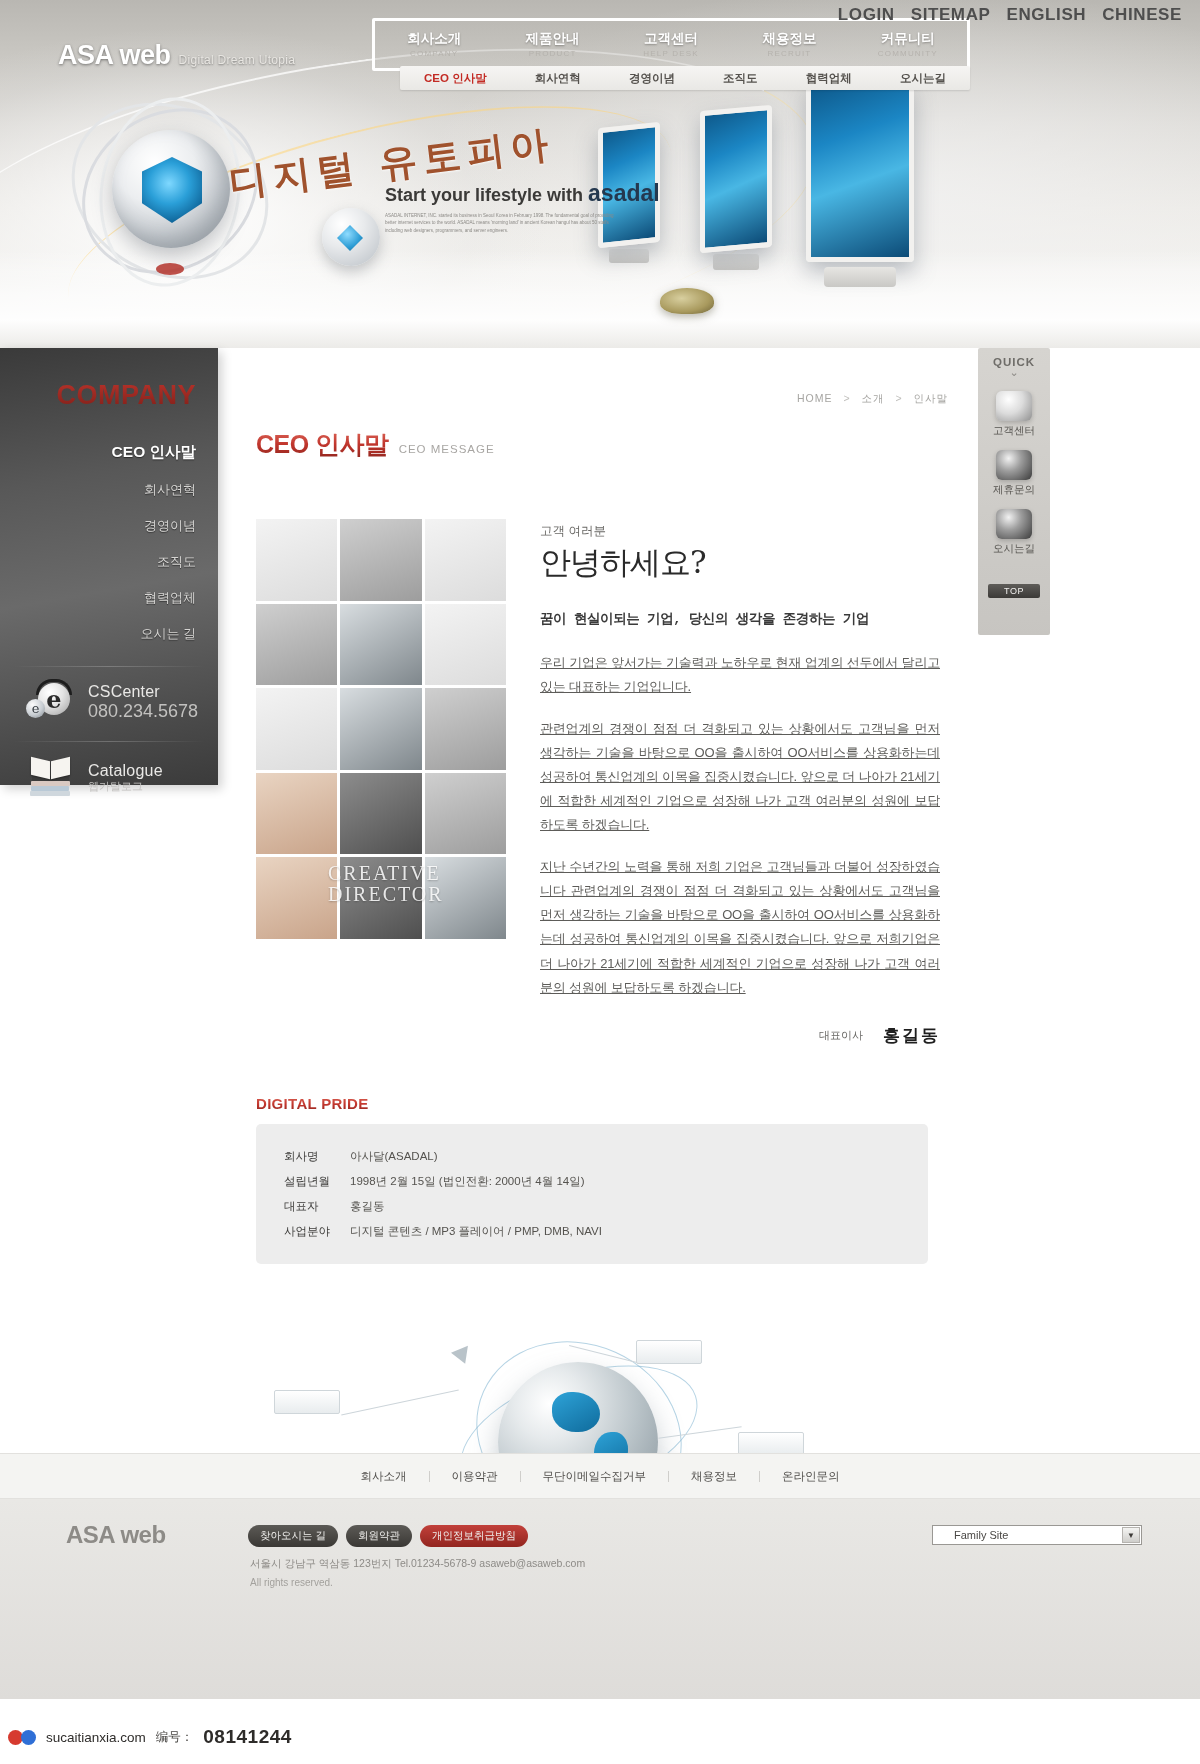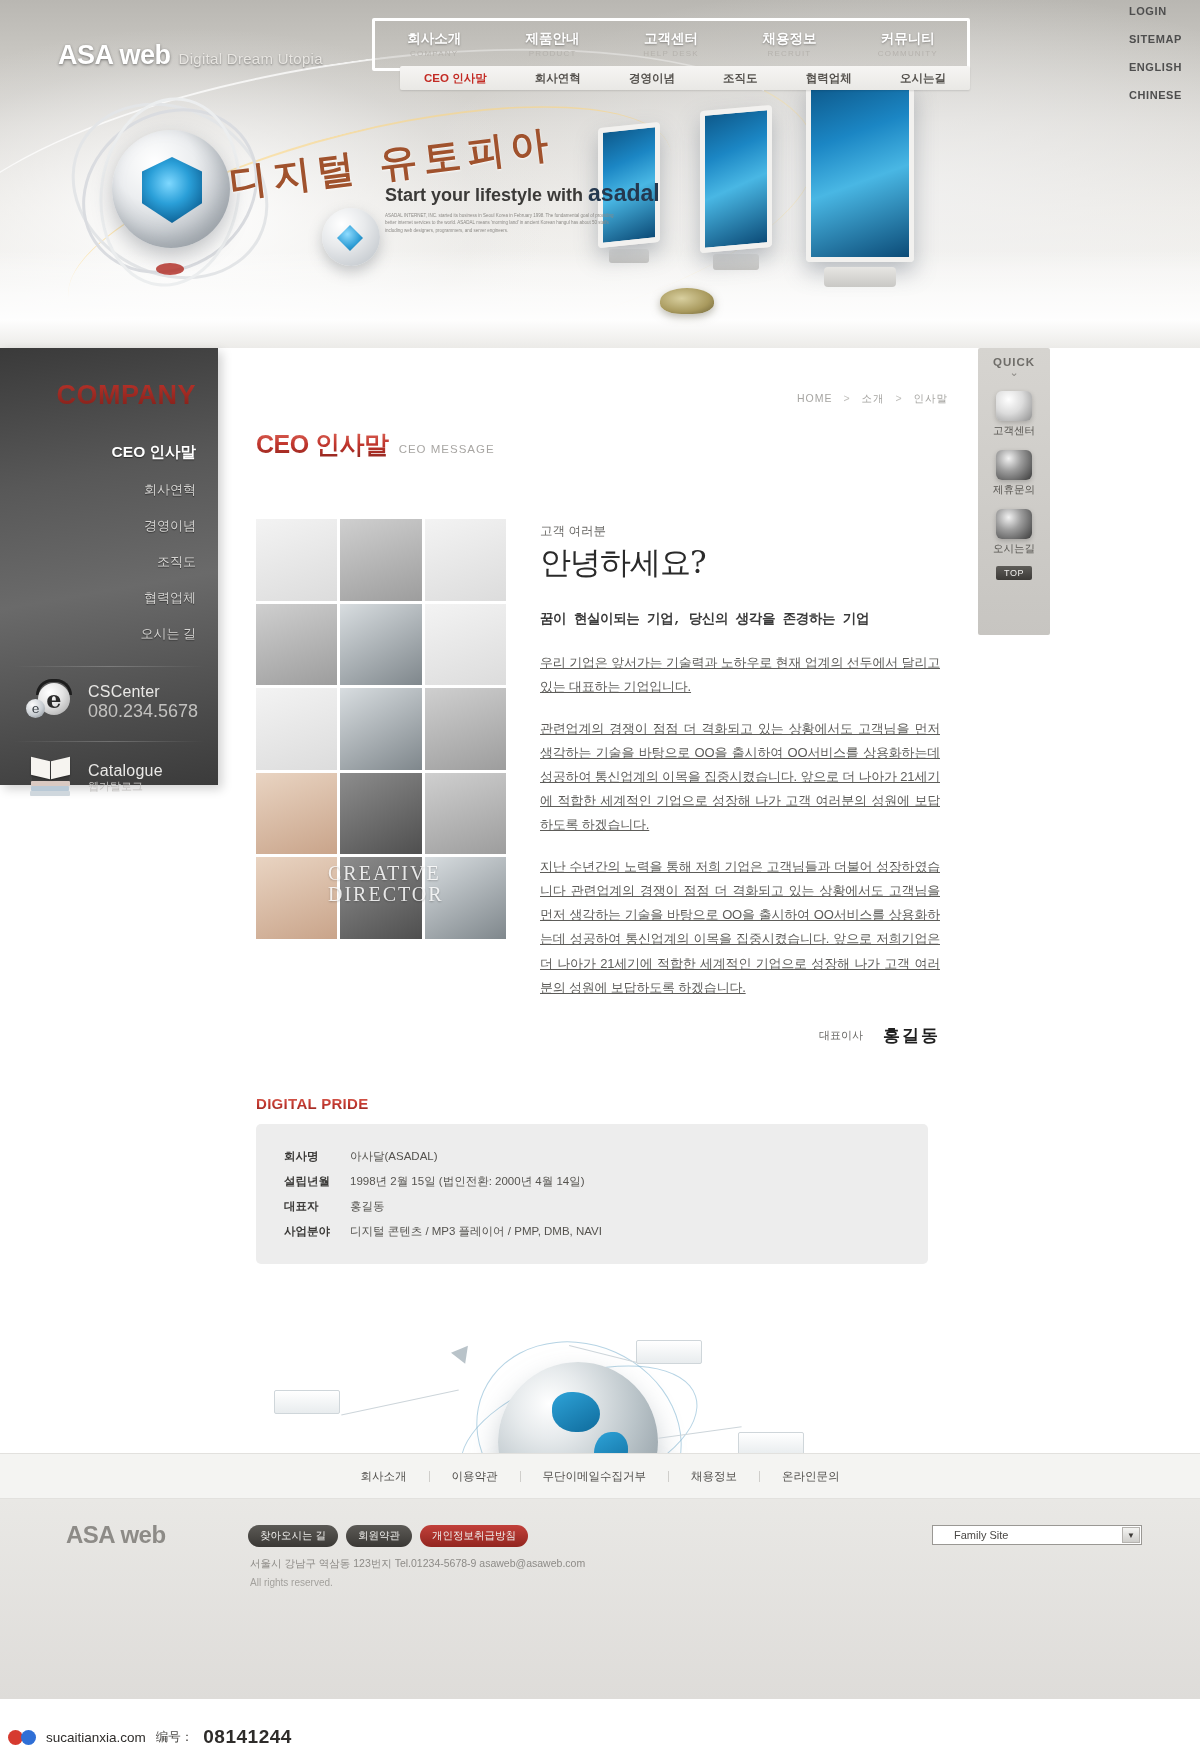--- a/index.html
+++ b/index.html
@@ -32,32 +32,32 @@
   .hero-swoosh2 {
     position:absolute; left:60px; top:130px; width:620px; height:190px;
     border-radius: 50%;
     border-top: 2px solid rgba(255,214,120,.55);
     transform: rotate(-14deg);
   }
 
   
   .utility {
     position:absolute; right:18px; top:5px; z-index:30;
-    display:flex; gap:16px; font-size:11px; letter-spacing:.6px;
-    color:#4e4e4e; font-weight:bold;flex-direction:column;
+    display:flex; gap:16px; font-size:17px; letter-spacing:.6px;
+    color:#4e4e4e; font-weight:bold;
   }
   .utility span { cursor:pointer; }
 
   
   .logo-wrap { position:absolute; left:58px; top:40px; z-index:30; display:flex; align-items:flex-end; gap:8px; }
   .logo-main {
     font-size:27px; font-weight:bold; color:#ffffff; letter-spacing:-.5px;
     text-shadow: 0 1px 3px rgba(0,0,0,.45);
   }
-  .logo-sub { font-size:15px; color:#e8e6e2; letter-spacing:.3px; padding-bottom:4px; text-shadow:0 1px 2px rgba(0,0,0,.4); }
+  .logo-sub { font-size:12px; color:#e8e6e2; letter-spacing:.3px; padding-bottom:4px; text-shadow:0 1px 2px rgba(0,0,0,.4); }
 
   
   .navpanel {
     position:absolute; left:372px; top:18px; width:598px; height:53px; z-index:20;
     background: linear-gradient(180deg, rgba(185,183,178,.55) 0%, rgba(200,198,193,.45) 100%);
     border:3px solid #ffffff; border-radius:2px;
   }
   .navrow { display:flex; height:100%; align-items:center; }
   .navitem { flex:1; text-align:center; cursor:pointer; }
   .navitem .kr { font-size:13.5px; font-weight:bold; color:#ffffff; text-shadow:0 1px 2px rgba(90,88,85,.6); display:block; line-height:1.25; }
@@ -248,21 +248,21 @@
   
   .pride { padding:48px 0 0 38px; }
   .pride-title {
     font-size:15px; font-weight:bold; letter-spacing:.3px;
     background: linear-gradient(180deg,#dc675a 0%, #c2362d 55%, #90261f 100%);
     -webkit-background-clip:text; background-clip:text; color:transparent;
     margin-bottom:12px;
   }
   .pride-box { background:#ededed; border-radius:5px; padding:20px 28px; width:672px; }
   .pride-row { display:flex; font-size:11.5px; padding:5px 0; }
-  .pride-row .k { font-weight:bold; color:#3b3a38; width:66px; flex:0 0 66px; }
+  .pride-row .k { font-weight:normal; color:#3b3a38; width:66px; flex:0 0 66px; }
   .pride-row .v { color:#55534f; }
 
   
   .globe-area { position:relative; width:760px; height:320px; margin-top:18px; }
   .globe {
     position:absolute; left:280px; top:80px; width:160px; height:160px; border-radius:50%;
     background: radial-gradient(circle at 32% 26%, #ffffff 0%, #e6eaec 22%, #b9c3c8 55%, #7d8a92 100%);
     box-shadow:0 14px 28px rgba(120,135,145,.4);
   }
   .globe .land {
@@ -307,21 +307,21 @@
   .quick .qchev { font-size:11px; color:#8d8b87; margin-top:-2px; }
   .qitem { margin-top:12px; cursor:pointer; }
   .qicon {
     width:36px; height:30px; margin:0 auto 3px auto; border-radius:6px;
     background: radial-gradient(circle at 35% 28%, #ffffff 0%, #dcdcdc 45%, #8f8f8f 100%);
     box-shadow:0 2px 5px rgba(0,0,0,.2);
   }
   .qicon.dark { background: radial-gradient(circle at 35% 28%, #f2f2f2 0%, #9d9d9d 40%, #3a3a3a 100%); }
   .qlabel { font-size:10.5px; color:#55534f; }
   .qtop {
-    margin:10px auto 0 auto; width:36px; height:14px; border-radius:2px;
+    margin:28px auto 0 auto; width:52px; height:14px; border-radius:2px;
     background: linear-gradient(180deg,#5f5d59,#3c3a37); color:#f0efed;
     font-size:9px; line-height:14px; letter-spacing:.5px; cursor:pointer;
   }
 
   
   .foot-nav {
     position:absolute; left:0; top:1453px; width:1200px; height:46px;
     background:#f4f4f2; border-top:1px solid #e2e1de; border-bottom:1px solid #e2e1de;
     display:flex; align-items:center; justify-content:center; gap:0;
   }

